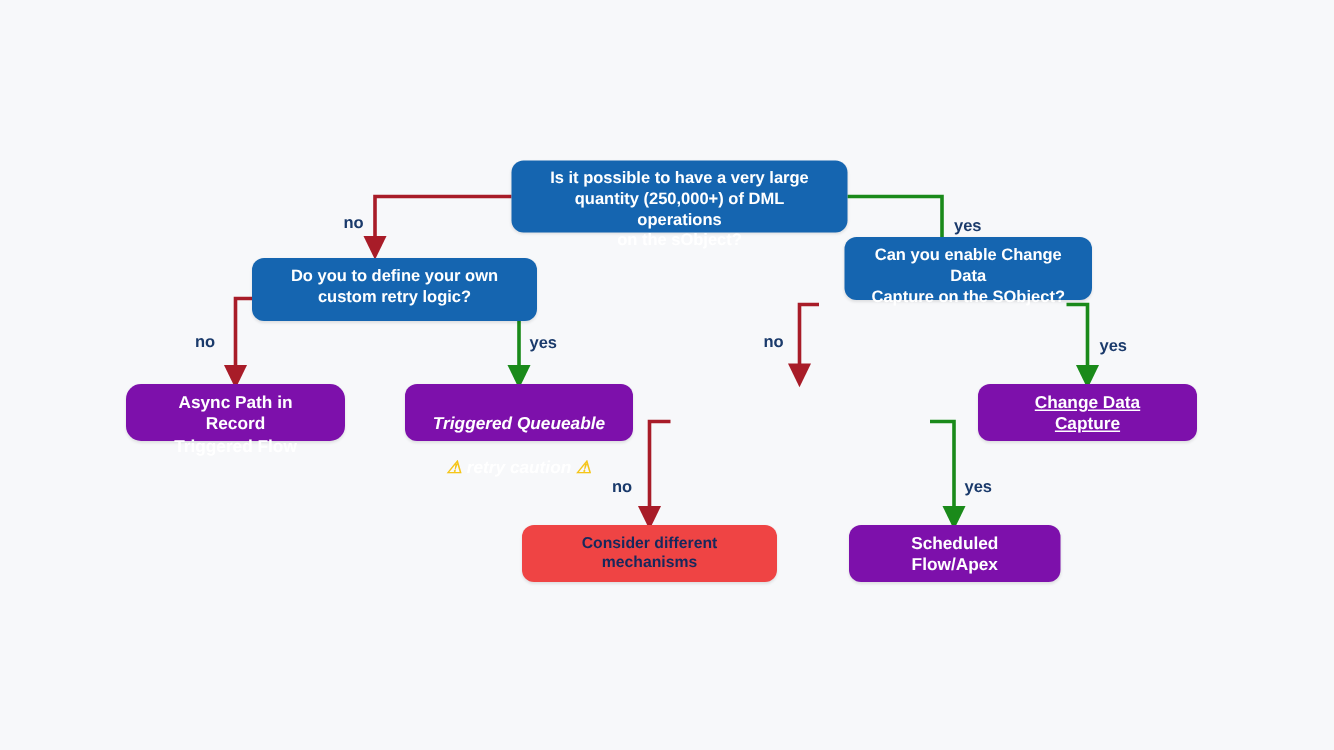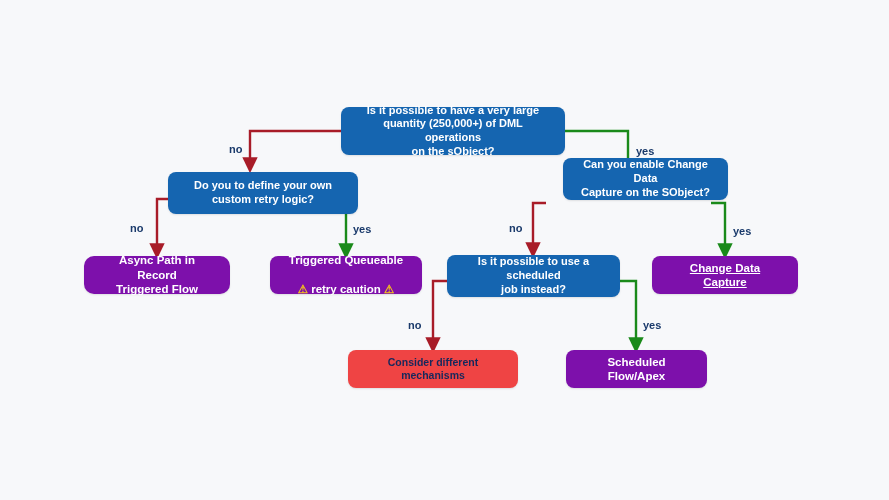--- a/index.html
+++ b/index.html
@@ -21,21 +21,21 @@
     position: absolute;
     left: 0; top: 0;
     width: 889px; height: 500px;
     pointer-events: none;
   }
   .node {
     position: absolute;
     box-sizing: border-box;
     border-radius: 8px;
     display: flex;
-    align-items: center;
+    align-items: flex-start;
     justify-content: center;
     text-align: center;
     font-weight: bold;
     line-height: 1.25;
     padding: 6px 16px;
     box-shadow: 0 1px 2px rgba(0,0,0,0.10);
   }
   .node-decision {
     background: #1565b0;
     color: #ffffff;
@@ -58,20 +58,21 @@
   .edge-label {
     position: absolute;
     font-size: 11px;
     font-weight: bold;
     color: #1a3a6b;
     white-space: nowrap;
     margin-top: 12px;
   }
   .warn-row {
     display: block;
+    font-style: italic;
   }
   .warn-glyph {
     color: #f5c518;
   }
 </style>
 </head>
 <body>
 
 <div id="flow-canvas">
 
@@ -111,24 +112,20 @@
   <div class="node node-decision" style="left:168px; top:172px; width:190px; height:42px;">
     <span class="node-inner">Do you to define your own
 custom retry logic?</span>
   </div>
 
   <div class="node node-decision" style="left:546px; top:158px; width:165px; height:42px;margin-left:17px;">
     <span class="node-inner">Can you enable Change Data
 Capture on the SObject?</span>
   </div>
 
-  <div class="node node-decision" style="left:447px; top:255px; width:173px; height:42px;">
-    <span class="node-inner">Is it possible to use a scheduled
-job instead?</span>
-  </div>
 
   <div class="node node-terminal" style="left:84px; top:256px; width:146px; height:38px;border-radius:10px;">
     <span class="node-inner">Async Path in Record
 Triggered Flow</span>
   </div>
 
   <div class="node node-terminal" style="left:270px; top:256px; width:152px; height:38px;">
     <span class="node-inner">
       <span class="warn-row">Triggered Queueable</span>
       <span class="warn-row"><span class="warn-glyph">⚠</span> <span>retry caution</span> <span class="warn-glyph">⚠</span></span>

